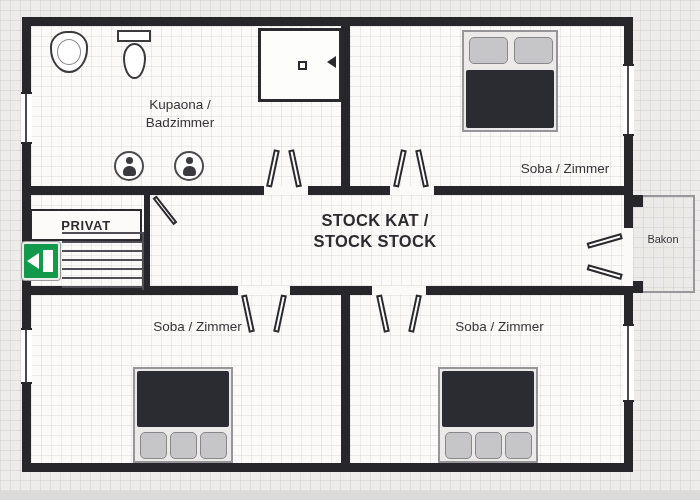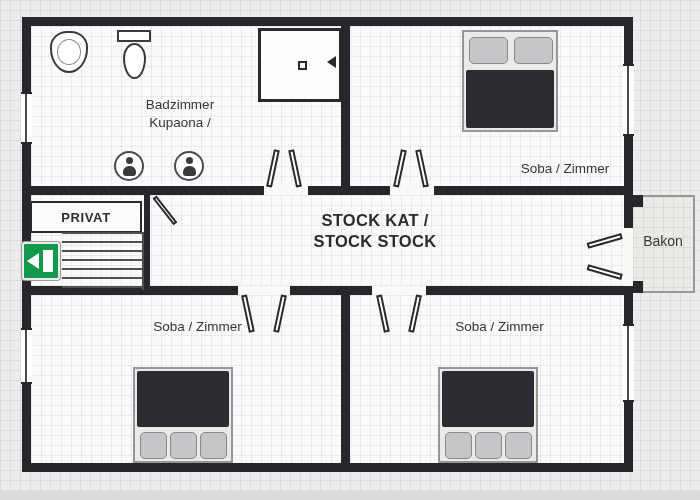--- a/index.html
+++ b/index.html
@@ -16,21 +16,21 @@
   }
   .floor { position:absolute; background-color:var(--floor,#fbfaf8); }
   .wall  { position:absolute; background:var(--wall,#27272b); }
   .gap   { position:absolute; background:var(--floor,#fbfaf8); }
   .leaf  { position:absolute; background:#fff; border:2px solid #2a2a2e; box-sizing:border-box; }
   .window-v { position:absolute; width:11px; background:#fff; border-top:2px solid var(--wall,#27272b); border-bottom:2px solid var(--wall,#27272b); box-sizing:border-box; }
   .glass-v  { position:absolute; left:4px; top:0; bottom:0; width:2px; background:#4a4a4e; }
   .label { position:absolute; font-size:13.5px; line-height:18px; color:#36363a; text-align:center; }
   .title { position:absolute; font-size:16.5px; line-height:21px; font-weight:bold; letter-spacing:.3px; color:#2c2c30; text-align:center; }
   .balcony { position:absolute; border:2px solid #98989c; border-left:none; background-color:#eceae7; box-sizing:border-box; }
-  .balcony-label { position:absolute; left:0; right:0; font-size:14px; color:#36363a; text-align:center; }
+  .balcony-label { position:absolute; left:0; right:0; font-size:11px; color:#36363a; text-align:center; }
   .privat-box { position:absolute; border:2px solid #2a2a2e; background:#fcfbf9; display:flex; align-items:center; justify-content:center;
                 font-size:13px; font-weight:600; letter-spacing:.6px; color:#2e2e32; box-sizing:border-box; }
   .stairs { position:absolute;
     background-image:repeating-linear-gradient(to bottom, #4e4e54 0px, #4e4e54 2px, transparent 2px, transparent 9px);
     border-right:2px solid #4e4e54; box-sizing:border-box; }
   .bed { position:absolute; border:2px solid #96969a; background:#eceae8; box-sizing:border-box; }
   .pillow { position:absolute; background:var(--pillow,#c6c6c8); border:1.5px solid #88888c; border-radius:5px; box-sizing:border-box; }
   .blanket { position:absolute; background:var(--bed-blanket,#2b2b32); border-radius:2px; }
   .shower { position:absolute; border:3px solid #2a2a2e; background:#fdfdfc; box-sizing:border-box; }
   .shower-drain { position:absolute; width:9px; height:9px; border:2px solid #2a2a2e; background:#fff; box-sizing:border-box; }
@@ -99,21 +99,21 @@
   <div class="leaf" style="left:393px;top:149px;width:6px;height:38px;transform:rotate(12deg);transform-origin:50% 100%;"></div>
   <div class="leaf" style="left:423px;top:149px;width:6px;height:38px;transform:rotate(-12deg);transform-origin:50% 100%;"></div>
   <div class="leaf" style="left:241px;top:295px;width:6px;height:38px;transform:rotate(-12deg);transform-origin:50% 0%;"></div>
   <div class="leaf" style="left:281px;top:295px;width:6px;height:38px;transform:rotate(12deg);transform-origin:50% 0%;"></div>
   <div class="leaf" style="left:376px;top:295px;width:6px;height:38px;transform:rotate(-12deg);transform-origin:50% 0%;"></div>
   <div class="leaf" style="left:416px;top:295px;width:6px;height:38px;transform:rotate(12deg);transform-origin:50% 0%;"></div>
   <div class="leaf" style="left:586px;top:233px;width:36px;height:6px;transform:rotate(-16deg);transform-origin:100% 50%;"></div>
   <div class="leaf" style="left:586px;top:274px;width:36px;height:6px;transform:rotate(16deg);transform-origin:100% 50%;"></div>
   <div class="leaf" style="left:152px;top:197px;width:5px;height:34px;transform:rotate(-38deg);transform-origin:50% 0%;"></div>
 
-  <div class="privat-box" style="left:30px;top:201px;width:112px;height:32px;">
+  <div class="privat-box" style="left:30px;top:209px;width:112px;height:32px;">
     <span>PRIVAT</span>
   </div>
   <div class="stairs" style="left:62px;top:232px;width:82px;height:58px;"></div>
   <div class="exit-sign" style="left:22px;top:242px;">
     <div class="exit-arrow"></div>
     <div class="exit-door"></div>
   </div>
 
   <div class="sink" style="left:50px;top:31px;width:38px;height:42px;">
     <div class="sink-basin"></div>
@@ -145,22 +145,22 @@
     <div class="pillow" style="left:65px;top:63px;width:27px;height:27px;"></div>
   </div>
   <div class="bed" style="left:438px;top:367px;width:100px;height:96px;">
     <div class="blanket" style="left:2px;right:2px;top:2px;height:56px;"></div>
     <div class="pillow" style="left:5px;top:63px;width:27px;height:27px;"></div>
     <div class="pillow" style="left:35px;top:63px;width:27px;height:27px;"></div>
     <div class="pillow" style="left:65px;top:63px;width:27px;height:27px;"></div>
   </div>
 
   <div class="label" style="left:100px;top:96px;width:160px;">
+    <div>Kupaona /</div>
     <div>Badzimmer</div>
-    <div>Kupaona /</div>
   </div>
   <div class="label" style="left:500px;top:160px;width:130px;">Soba / Zimmer</div>
   <div class="title" style="left:260px;top:210px;width:230px;">
     <div>STOCK KAT /</div>
     <div>STOCK STOCK</div>
   </div>
   <div class="label" style="left:130px;top:318px;width:135px;">Soba / Zimmer</div>
   <div class="label" style="left:432px;top:318px;width:135px;">Soba / Zimmer</div>
 
   <div class="edge-strip"></div>

